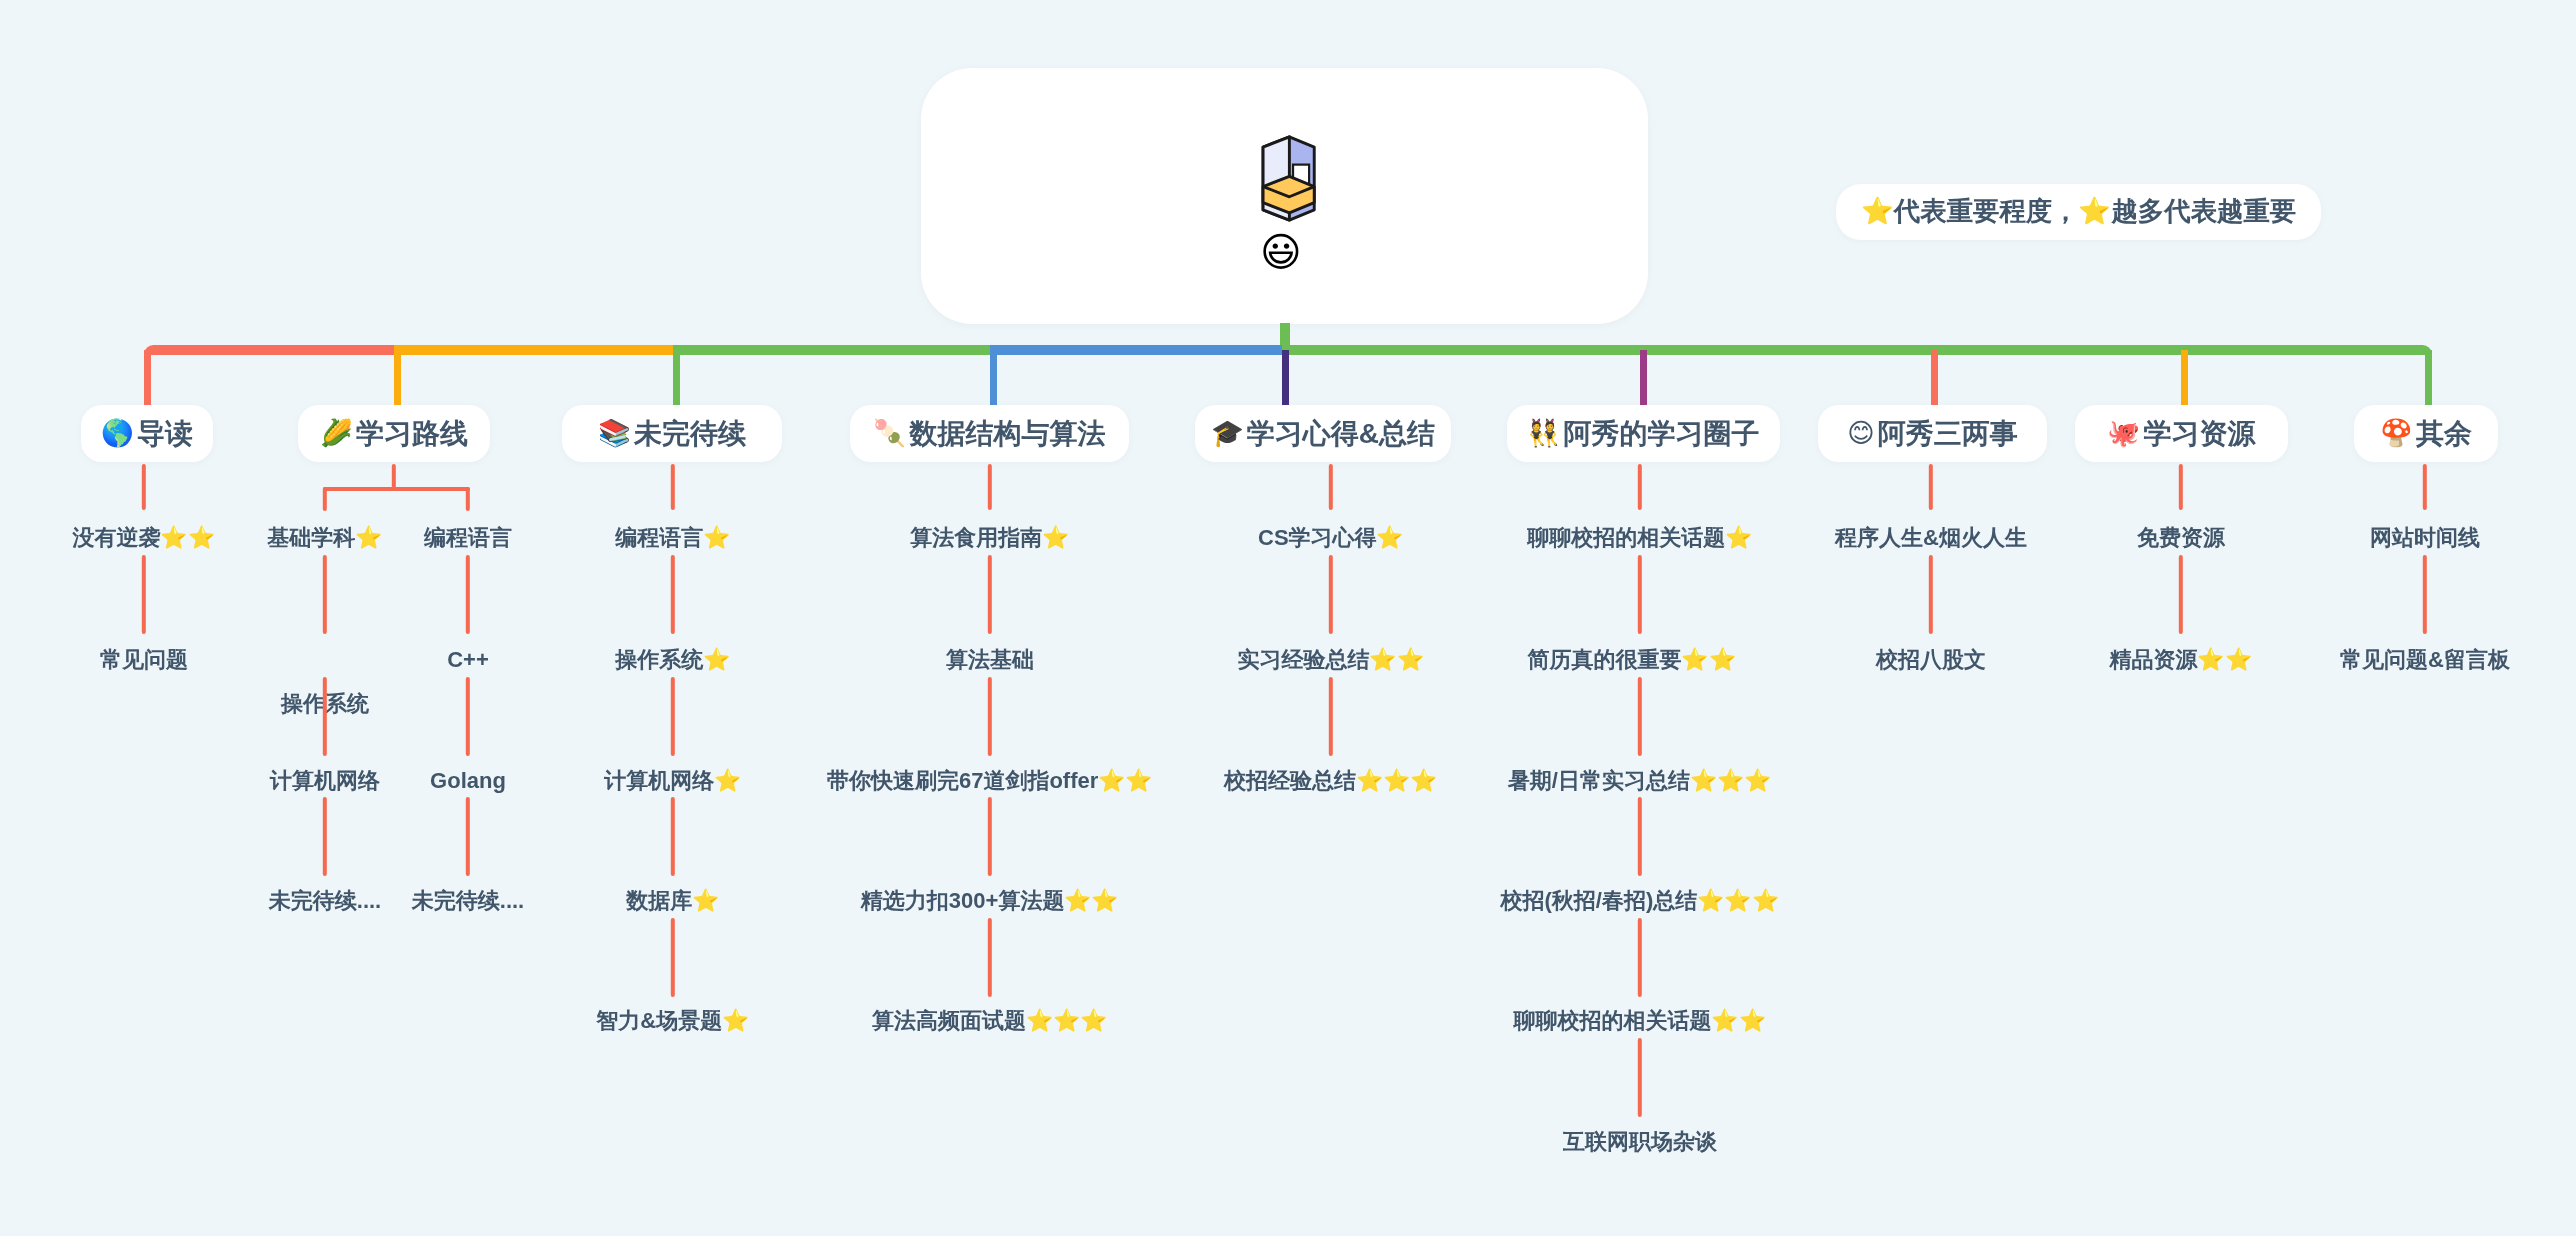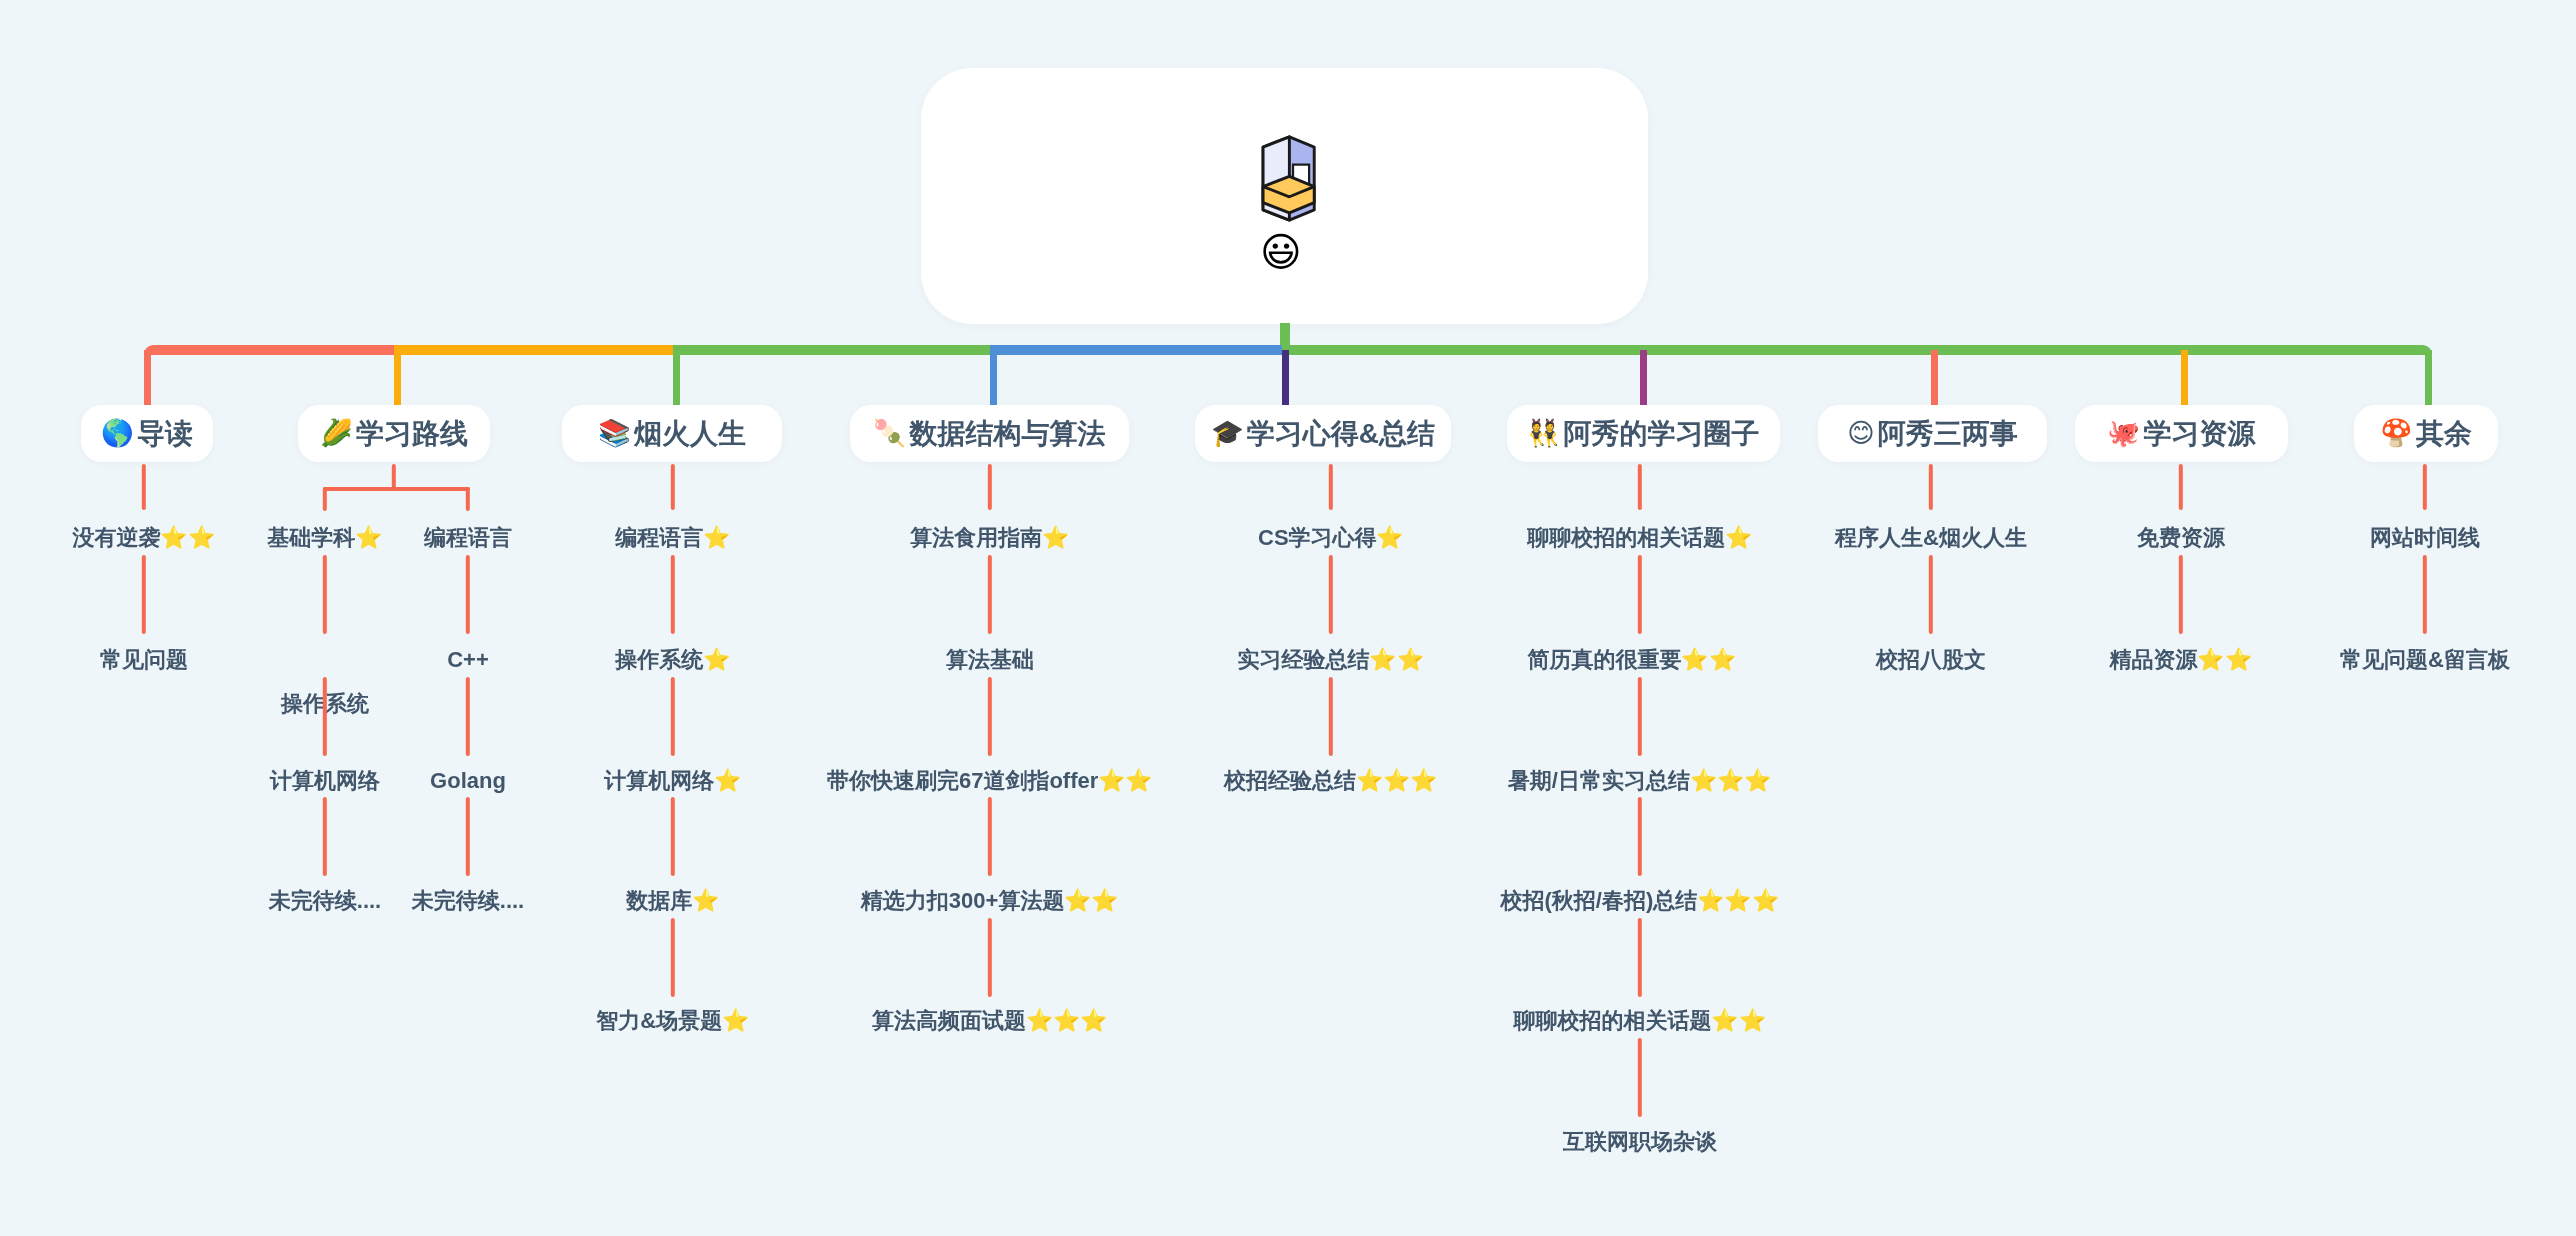--- a/index.html
+++ b/index.html
@@ -95,20 +95,21 @@
         <rect x="63" y="44" width="22" height="30" fill="#ffffff" stroke="#1a1a1a" stroke-width="3"></rect>
         <path d="M22 74 L58 60 L92 74 L92 96 L58 110 L22 96 Z" fill="#ffc95c" stroke="#1a1a1a" stroke-width="4" stroke-linejoin="round"></path>
         <path d="M22 74 L58 88 L92 74" fill="none" stroke="#1a1a1a" stroke-width="4" stroke-linejoin="round"></path>
       </svg>
     </div>
     <div class="root-title-row">
       <span class="root-emoji">😃</span>
     </div>
   </div>
 
+  <div class="legend">⭐代表重要程度，⭐越多代表越重要</div>
 
   <div class="rootstem" style="left:1280px;top:323px;height:22px;"></div>
 
   <div class="bar-seg bar-cap-l" style="left:144px;top:345px;width:250px;background:#f8705c;"></div>
   <div class="bar-seg" style="left:394px;top:345px;width:279px;background:#fcad0e;"></div>
   <div class="bar-seg" style="left:673px;top:345px;width:317px;background:#6cbe54;"></div>
   <div class="bar-seg" style="left:990px;top:345px;width:292px;background:#4f8fd6;"></div>
   <div class="bar-seg bar-cap-r" style="left:1282px;top:345px;width:1150px;background:#6cbe54;"></div>
 
   <div class="stem" style="left:144px;top:350px;height:56px;background:#f8705c;"></div>
@@ -129,21 +130,21 @@
   </div>
   <div class="branch" style="left:298px;top:405px;width:192px;">
     <span class="branch-label">
       <span class="branch-emoji">🌽</span>
       <span>学习路线</span>
     </span>
   </div>
   <div class="branch" style="left:562px;top:405px;width:220px;">
     <span class="branch-label">
       <span class="branch-emoji">📚</span>
-      <span>烟火人生</span>
+      <span>未完待续</span>
     </span>
   </div>
   <div class="branch" style="left:850px;top:405px;width:279px;">
     <span class="branch-label">
       <span class="branch-emoji">🍡</span>
       <span>数据结构与算法</span>
     </span>
   </div>
   <div class="branch" style="left:1195px;top:405px;width:256px;">
     <span class="branch-label">

